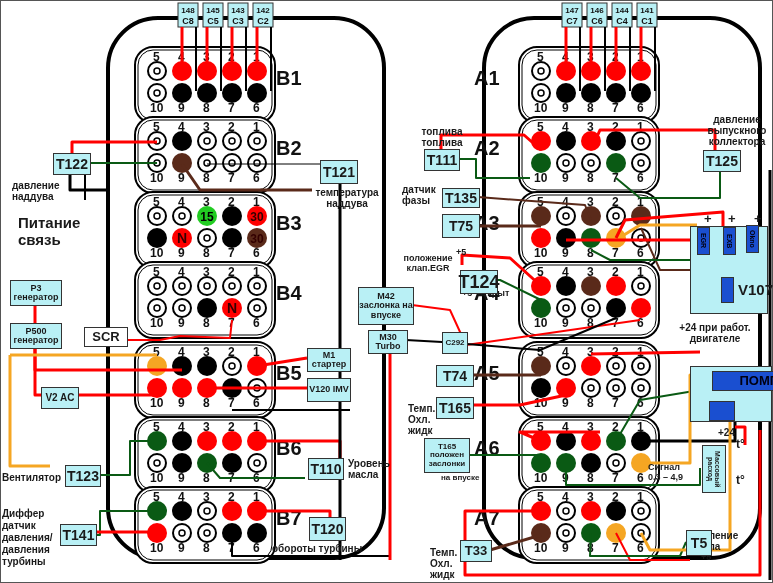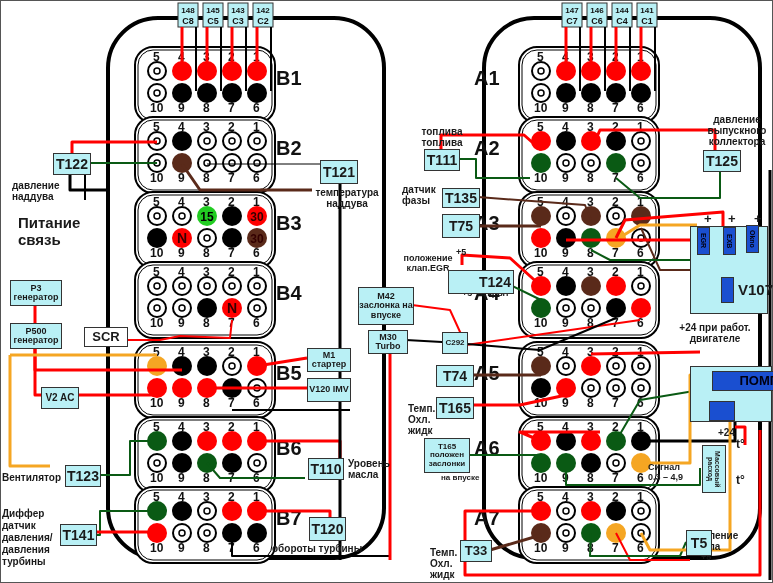--- a/index.html
+++ b/index.html
@@ -526,21 +526,21 @@
 <div class="box" style="left:307px;top:348px;width:42px;height:22px;font-size:9px;">M1 стартер</div>
 <div class="box" style="left:307px;top:378px;width:42px;height:22px;font-size:9px;">V120 IMV</div>
 <div class="box" style="left:308px;top:458px;width:34px;height:20px;font-size:14px;">T110</div>
 <div class="box" style="left:60px;top:524px;width:35px;height:20px;font-size:14px;">T141</div>
 <div class="box" style="left:309px;top:517px;width:35px;height:22px;font-size:14px;">T120</div>
 
 <div class="box" style="left:424px;top:149px;width:34px;height:20px;font-size:14px;">T111</div>
 <div class="box" style="left:703px;top:150px;width:36px;height:20px;font-size:14px;">T125</div>
 <div class="box" style="left:442px;top:188px;width:36px;height:18px;font-size:14px;">T135</div>
 <div class="box" style="left:442px;top:214px;width:36px;height:22px;font-size:14px;">T75</div>
-<div class="box" style="left:448px;top:270px;width:36px;height:22px;font-size:14px;padding-left:28px;">T124</div>
+<div class="box" style="left:460px;top:270px;width:36px;height:22px;font-size:18px;">T124</div>
 <div class="box" style="left:358px;top:287px;width:54px;height:36px;font-size:9px;">M42 заслонка на впуске</div>
 <div class="box" style="left:368px;top:330px;width:38px;height:22px;font-size:9px;">M30 Turbo</div>
 <div class="box" style="left:442px;top:332px;width:24px;height:20px;font-size:8px;">C292</div>
 <div class="box" style="left:436px;top:365px;width:36px;height:20px;font-size:14px;">T74</div>
 <div class="box" style="left:436px;top:397px;width:36px;height:20px;font-size:14px;">T165</div>
 <div class="box" style="left:424px;top:438px;width:44px;height:33px;font-size:8px;">T165 положен заслонки</div>
 <div class="lbl" style="left:424px;top:474px;font-size:8px;padding-left:17px;">на впуске</div>
 <div class="box" style="left:686px;top:530px;width:24px;height:24px;font-size:14px;">T5</div>
 <div class="box" style="left:460px;top:540px;width:30px;height:20px;font-size:13px;">T33</div>
 

